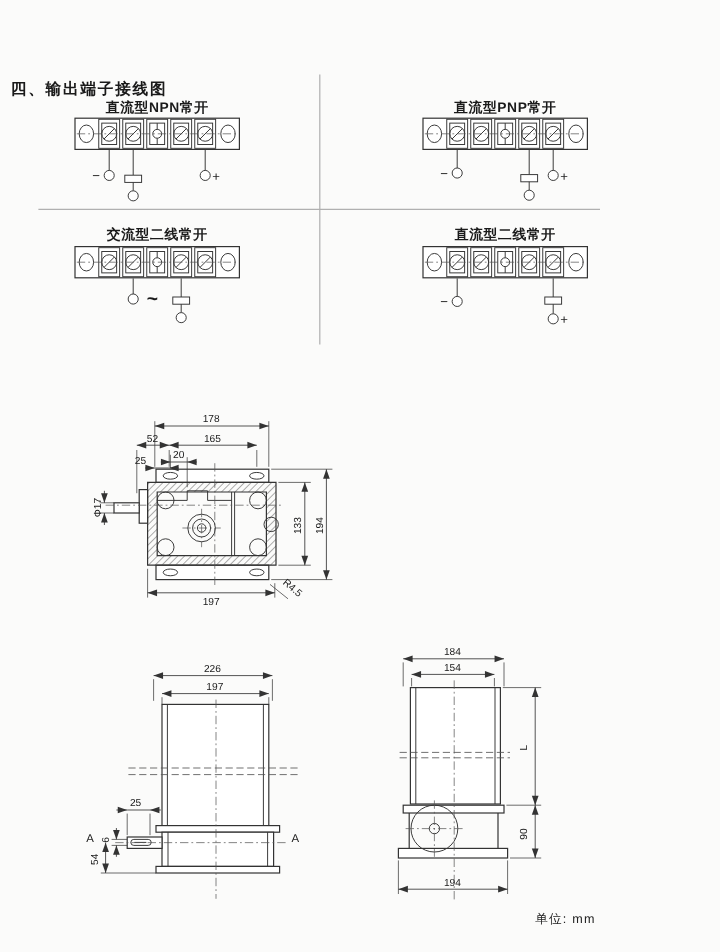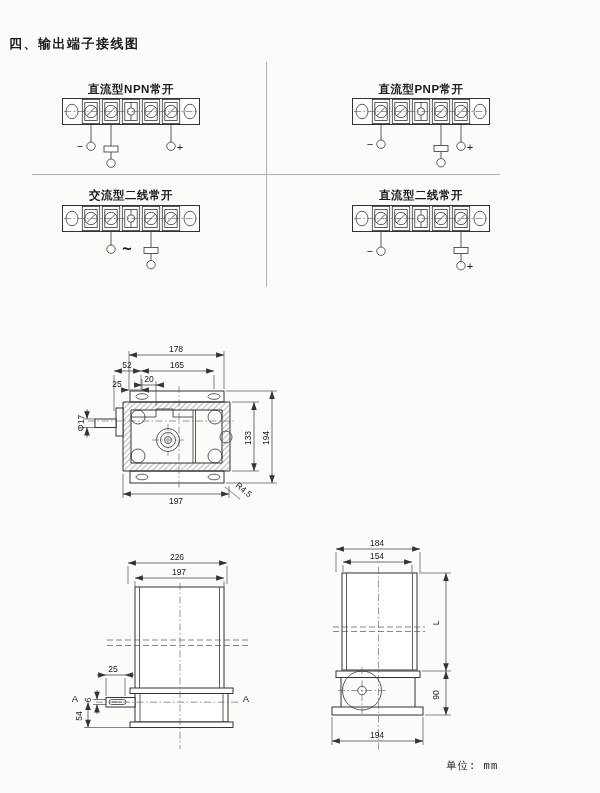--- a/index.html
+++ b/index.html
@@ -1,21 +1,21 @@
 <!DOCTYPE html>
 <html><head>
 <meta charset="utf-8">
 <style>
   html,body{margin:0;padding:0;}
   body{width:600px;height:793px;background:#fbfbfa;font-family:"Liberation Sans",sans-serif;}
   .page{position:relative;width:600px;height:793px;overflow:hidden;}
-  .sec-head{position:absolute;font-weight:bold;font-size:13px;color:#1a1a1a;letter-spacing:1.5px;white-space:nowrap;}
+  .sec-head{position:absolute;font-weight:bold;font-size:13px;color:#1a1a1a;letter-spacing:1.5px;white-space:nowrap;margin-top:30px;}
   #sec4{left:9px;top:35px;}
   #sec5{left:12px;top:310px;}
-  #unit{position:absolute;left:446px;top:759px;font-size:10.5px;color:#222;letter-spacing:1px;font-family:Liberation Mono, monospace;}
+  #unit{position:absolute;left:446px;top:759px;font-size:10.5px;color:#222;letter-spacing:1px;}
   svg{position:absolute;left:0;top:0;}
   .ol{fill:none;stroke:#333;stroke-width:1;}
   .olw{fill:#fff;stroke:#333;stroke-width:1;}
   .thin{fill:none;stroke:#333;stroke-width:0.8;}
   .dim{stroke:#333;stroke-width:0.7;fill:none;}
   .ext{stroke:#333;stroke-width:0.6;fill:none;}
   .cl{stroke:#555;stroke-width:0.6;stroke-dasharray:7 2.5 1.5 2.5;fill:none;}
   .dsh{stroke:#555;stroke-width:0.7;stroke-dasharray:6 3;fill:none;}
   .dtx{font-family:"Liberation Sans",sans-serif;font-size:8.5px;fill:#1a1a1a;text-anchor:middle;}
   .ttx{font-family:"Liberation Sans",sans-serif;font-size:11.5px;font-weight:bold;fill:#1a1a1a;text-anchor:middle;letter-spacing:0.5px;}

